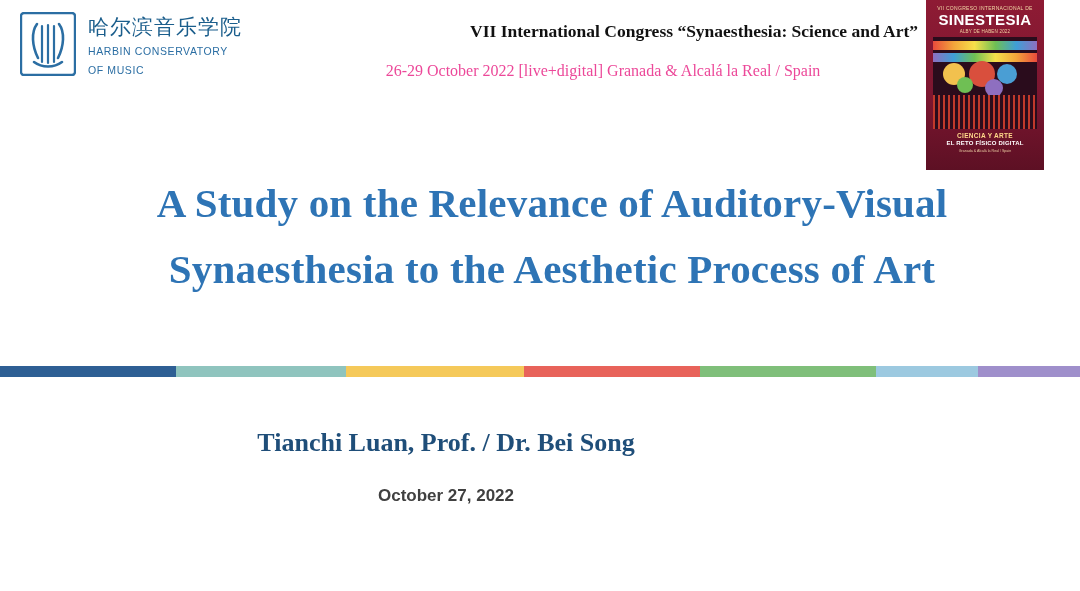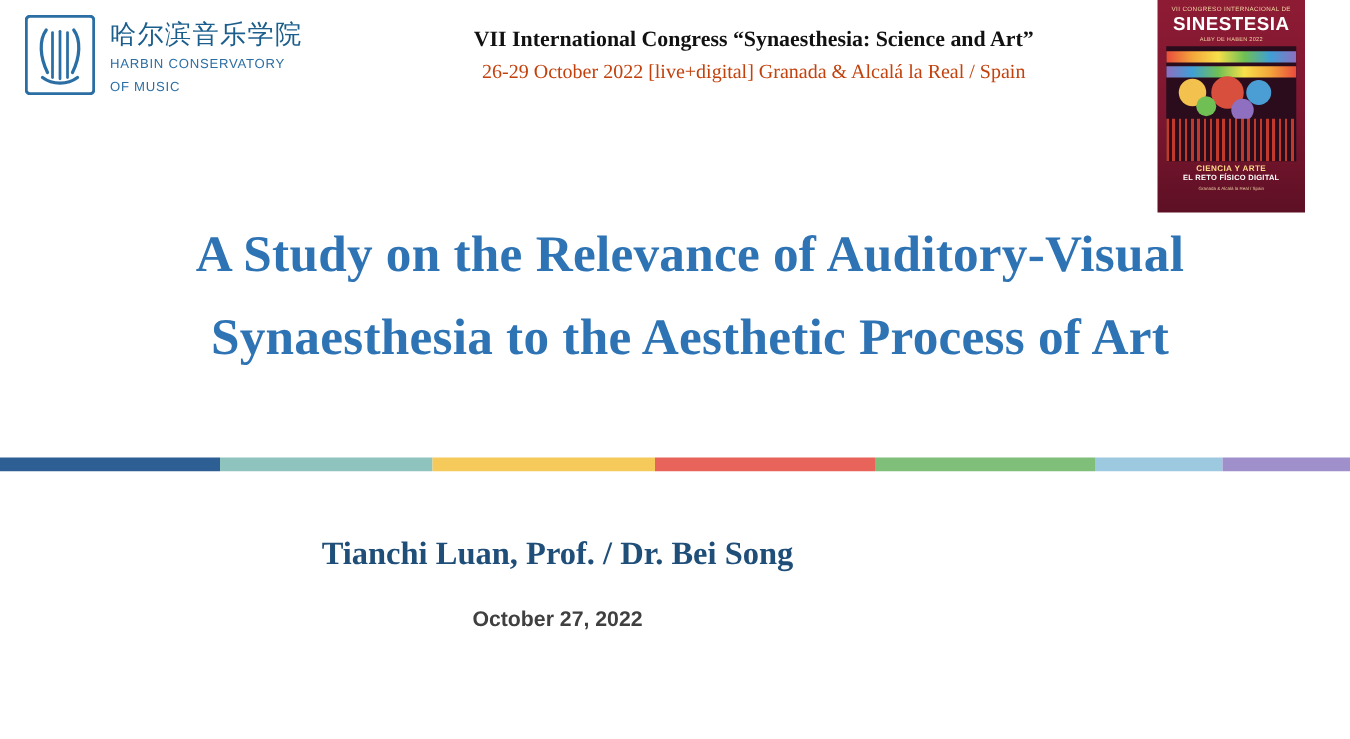--- a/index.html
+++ b/index.html
@@ -69,27 +69,28 @@
     width: 630px;
     text-align: center;
   }
   .congress-title {
     font-family: "Liberation Serif", serif;
     font-weight: bold;
     font-size: 17.5px;
     color: #111111;
     line-height: 1.35;
     white-space: nowrap;
+    text-align: right;
   }
   .congress-sub {
     font-family: "Liberation Serif", serif;
     font-size: 16px;
-    color: #c2410c;
+    color: #ec4899;
     line-height: 1.4;
-    margin-top: 3px;
+    margin-top: 16px;
     white-space: nowrap;
   }
 
   
   .poster {
     position: absolute;
     right: 26px;
     top: 0;
     width: 118px;
     height: 170px;

